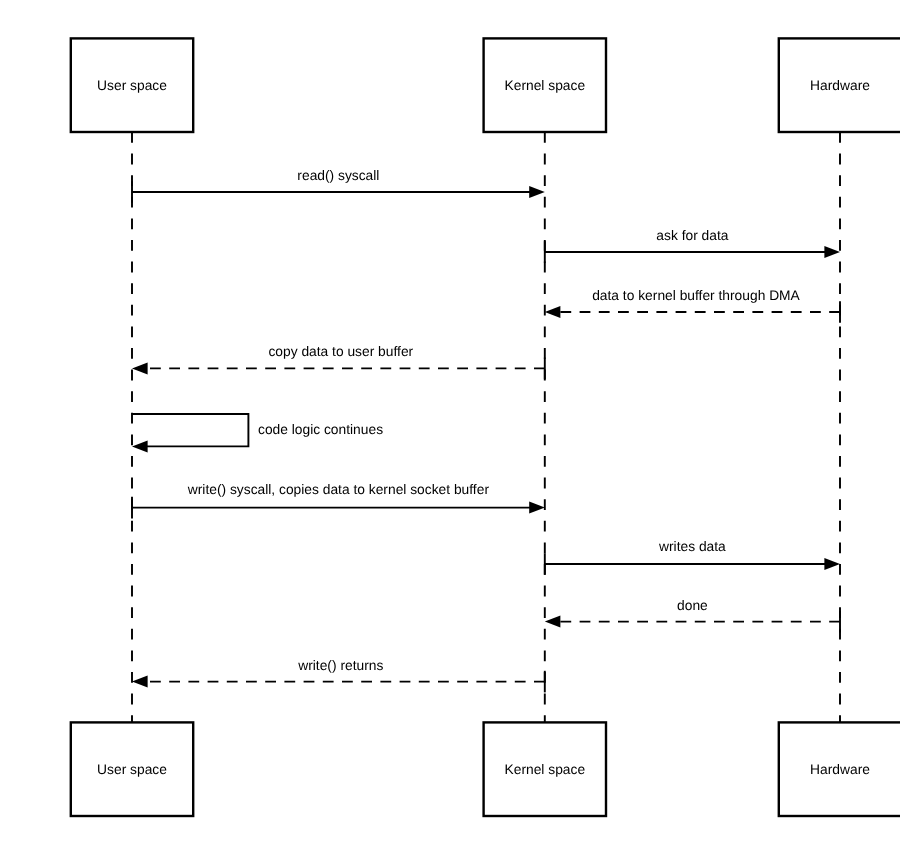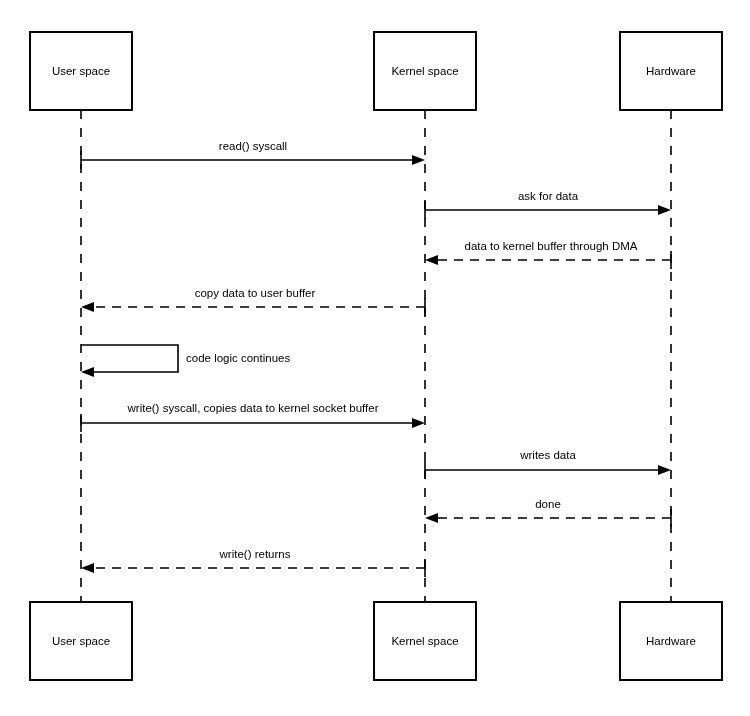--- a/index.html
+++ b/index.html
@@ -11,20 +11,21 @@
     width: 750px;
     height: 716px;
     font-family: "Liberation Sans", sans-serif;
     color: #000000;
     overflow: hidden;
   }
   #diagram-root {
     position: relative;
     width: 680px;
     height: 716px;
+    margin-left: 29px;
   }
   svg#sequence-canvas {
     display: block;
     width: 750px;
     height: 716px;
   }
   .participant-box {
     fill: #ffffff;
     stroke: #000000;
     stroke-width: 2;

